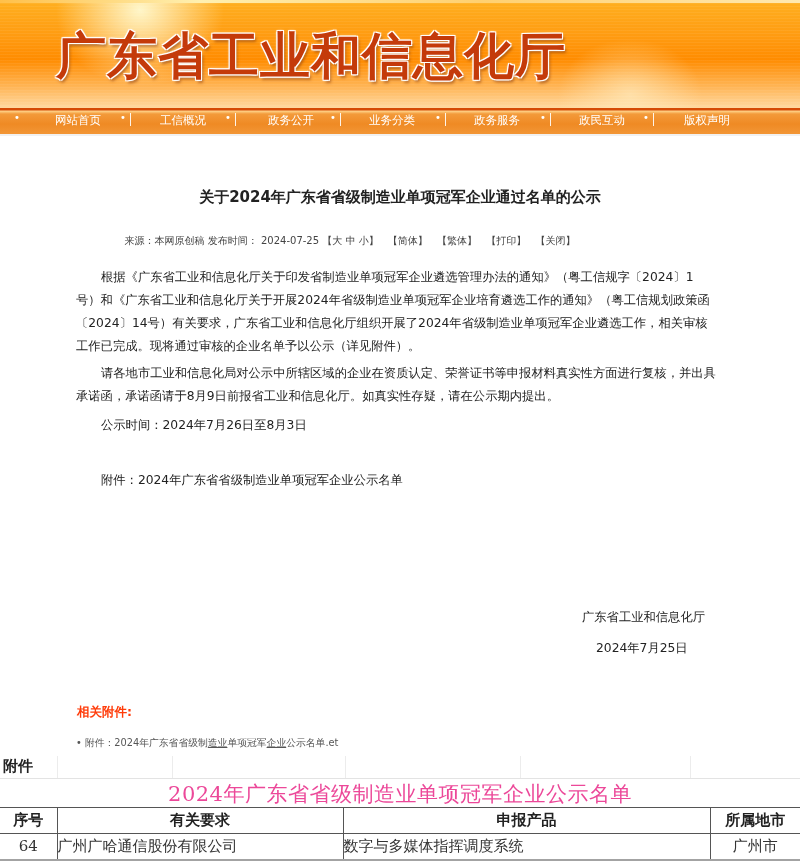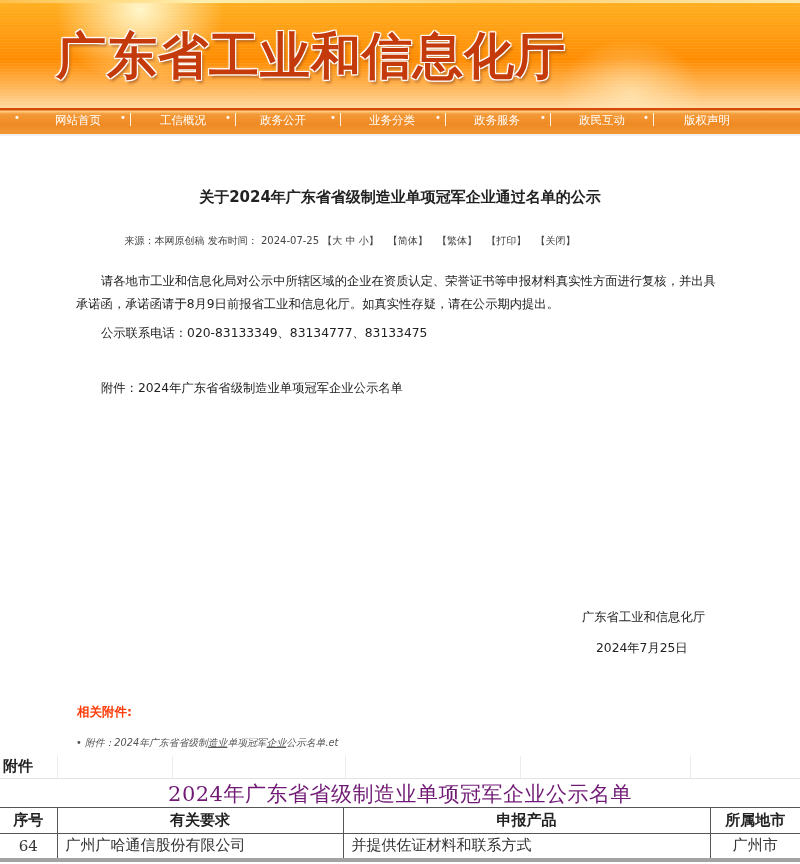--- a/index.html
+++ b/index.html
@@ -73,51 +73,51 @@
   .sig { position: absolute; font-size: 12.3px; color: #222; white-space: nowrap; }
 
   
   .rel-title {
     position: absolute; left: 77px; top: 704px;
     font-weight: bold; font-size: 12.5px; color: #ff3c0a;
   }
   .rel-item {
     position: absolute; left: 76px; top: 737px; font-size: 9.8px; color: #555; white-space: nowrap;
   }
-  .rel-item a { color: #555; text-decoration: none; cursor: pointer; font-style: italic; }
+  .rel-item a { color: #555; text-decoration: none; cursor: pointer; }
   .rel-item .u { text-decoration: underline; }
 
   
   .sheet {
     position: absolute; left: 0; top: 756px; width: 724px; height: 108px;
     background: #fff;
   }
   .sheet-gridlines { position: absolute; left: 0; top: 0; width: 800px; height: 22px; }
   .sheet-gridlines span { position: absolute; top: 0; height: 22px; width: 1px; background: #ececec; }
   .sheet-hline { position: absolute; left: 0; width: 800px; height: 1px; background: #e3e3e3; }
   .sheet-label {
     position: absolute; left: 3px; top: 1px; font-weight: bold; font-size: 15px; color: #222;
     font-family: "DejaVu Sans", sans-serif;
   }
   .sheet-title {
     position: absolute; left: 0; width: 800px; top: 24px; text-align: center;
-    font-family: "DejaVu Serif", serif; font-size: 21px; color: #701a75; letter-spacing: 0.5px;
+    font-family: "DejaVu Serif", serif; font-size: 21px; color: #ec4899; letter-spacing: 0.5px;
   }
   table.rank {
     position: absolute; left: 0; top: 51px; width: 800px; border-collapse: collapse;
     table-layout: fixed;
   }
   table.rank td, table.rank th {
-    border: 1px solid #555; height: 26px; padding: 0 8px;
+    border: 1px solid #555; height: 26px; padding: 0 0;
     font-family: "DejaVu Serif", serif; font-size: 15px; color: #222; white-space: nowrap; overflow: hidden;
   }
   table.rank th { font-family: "DejaVu Sans", sans-serif; font-weight: bold; text-align: center; }
   table.rank td { color: #333; }
   table.rank td.c { text-align: center; }
-  table.rank tr.last td { border-bottom: 4px solid #a3a3a3; }
+  table.rank tr.last td { border-bottom: 2px solid #a3a3a3; }
   table.rank td:first-child, table.rank th:first-child { border-left: none; }
   table.rank td:last-child, table.rank th:last-child { border-right: none; }
 </style>
 </head>
 <body>
 
 <div class="banner">
   <div class="banner-title">广东省工业和信息化厅</div>
 </div>
 
@@ -125,21 +125,21 @@
   <span class="nav-dot" style="left:14px">•</span>
 
   <a class="nav-item" style="left:55px">网站首页</a>
   <span class="nav-dot" style="left:120px">•</span>
   <span class="nav-sep" style="left:130px"></span>
 
   <a class="nav-item" style="left:160px">工信概况</a>
   <span class="nav-dot" style="left:225px">•</span>
   <span class="nav-sep" style="left:235px"></span>
 
-  <a class="nav-item" style="left:260px">政务公开</a>
+  <a class="nav-item" style="left:268px">政务公开</a>
   <span class="nav-dot" style="left:330px">•</span>
   <span class="nav-sep" style="left:340px"></span>
 
   <a class="nav-item" style="left:369px">业务分类</a>
   <span class="nav-dot" style="left:435px">•</span>
   <span class="nav-sep" style="left:445px"></span>
 
   <a class="nav-item" style="left:474px">政务服务</a>
   <span class="nav-dot" style="left:540px">•</span>
   <span class="nav-sep" style="left:550px"></span>
@@ -159,22 +159,23 @@
   <span>发布时间：</span>
   <span>2024-07-25</span>
   <span><span>【</span><span class="size-btn">大</span> <span class="size-btn">中</span> <span class="size-btn">小</span><span>】</span></span>
   <span class="bk"><span>【</span><span>简体</span><span>】</span></span>
   <span class="bk"><span>【</span><span>繁体</span><span>】</span></span>
   <span class="bk"><span>【</span><span>打印</span><span>】</span></span>
   <span class="bk"><span>【</span><span>关闭</span><span>】</span></span>
 </div>
 
 <div class="body-text" style="top:266px">
+  <p class="para">根据《广东省工业和信息化厅关于印发省制造业单项冠军企业遴选管理办法的通知》（粤工信规字〔2024〕1号）和《广东省工业和信息化厅关于开展2024年省级制造业单项冠军企业培育遴选工作的通知》（粤工信规划政策函〔2024〕14号）有关要求，广东省工业和信息化厅组织开展了2024年省级制造业单项冠军企业遴选工作，相关审核工作已完成。现将通过审核的企业名单予以公示（详见附件）。</p>
   <p class="para" style="margin-top:4px">请各地市工业和信息化局对公示中所辖区域的企业在资质认定、荣誉证书等申报材料真实性方面进行复核，并出具承诺函，承诺函请于8月9日前报省工业和信息化厅。如真实性存疑，请在公示期内提出。</p>
-  <p class="line-indent" style="margin-top:6px">公示联系电话：020-83133349、83134777、83133475</p>
+  <p class="line-indent" style="margin-top:6px">公示时间：2024年7月26日至8月3日</p>
   <p class="line-indent" style="margin-top:32px">附件：2024年广东省省级制造业单项冠军企业公示名单</p>
 </div>
 
 <div class="sig" style="left:582px; top:609px">广东省工业和信息化厅</div>
 <div class="sig" style="left:596px; top:640px">2024年7月25日</div>
 
 <div class="rel-title">相关附件:</div>
 <div class="rel-item">
   <span>• </span><a><span>附件：2024年广东省省级制</span><span class="u">造业</span><span>单项冠军</span><span class="u">企业</span><span>公示名单.et</span></a>
 </div>
@@ -201,18 +202,18 @@
     <tbody>
         <tr>
       <th>序号</th>
       <th>有关要求</th>
       <th>申报产品</th>
       <th>所属地市</th>
     </tr>
     <tr class="last">
       <td class="c">64</td>
       <td>广州广哈通信股份有限公司</td>
-      <td>并提供佐证材料和联系方式</td>
+      <td>数字与多媒体指挥调度系统</td>
       <td class="c">广州市</td>
     </tr>
   </tbody>
     </table>
 </div>
 
 </body></html>

